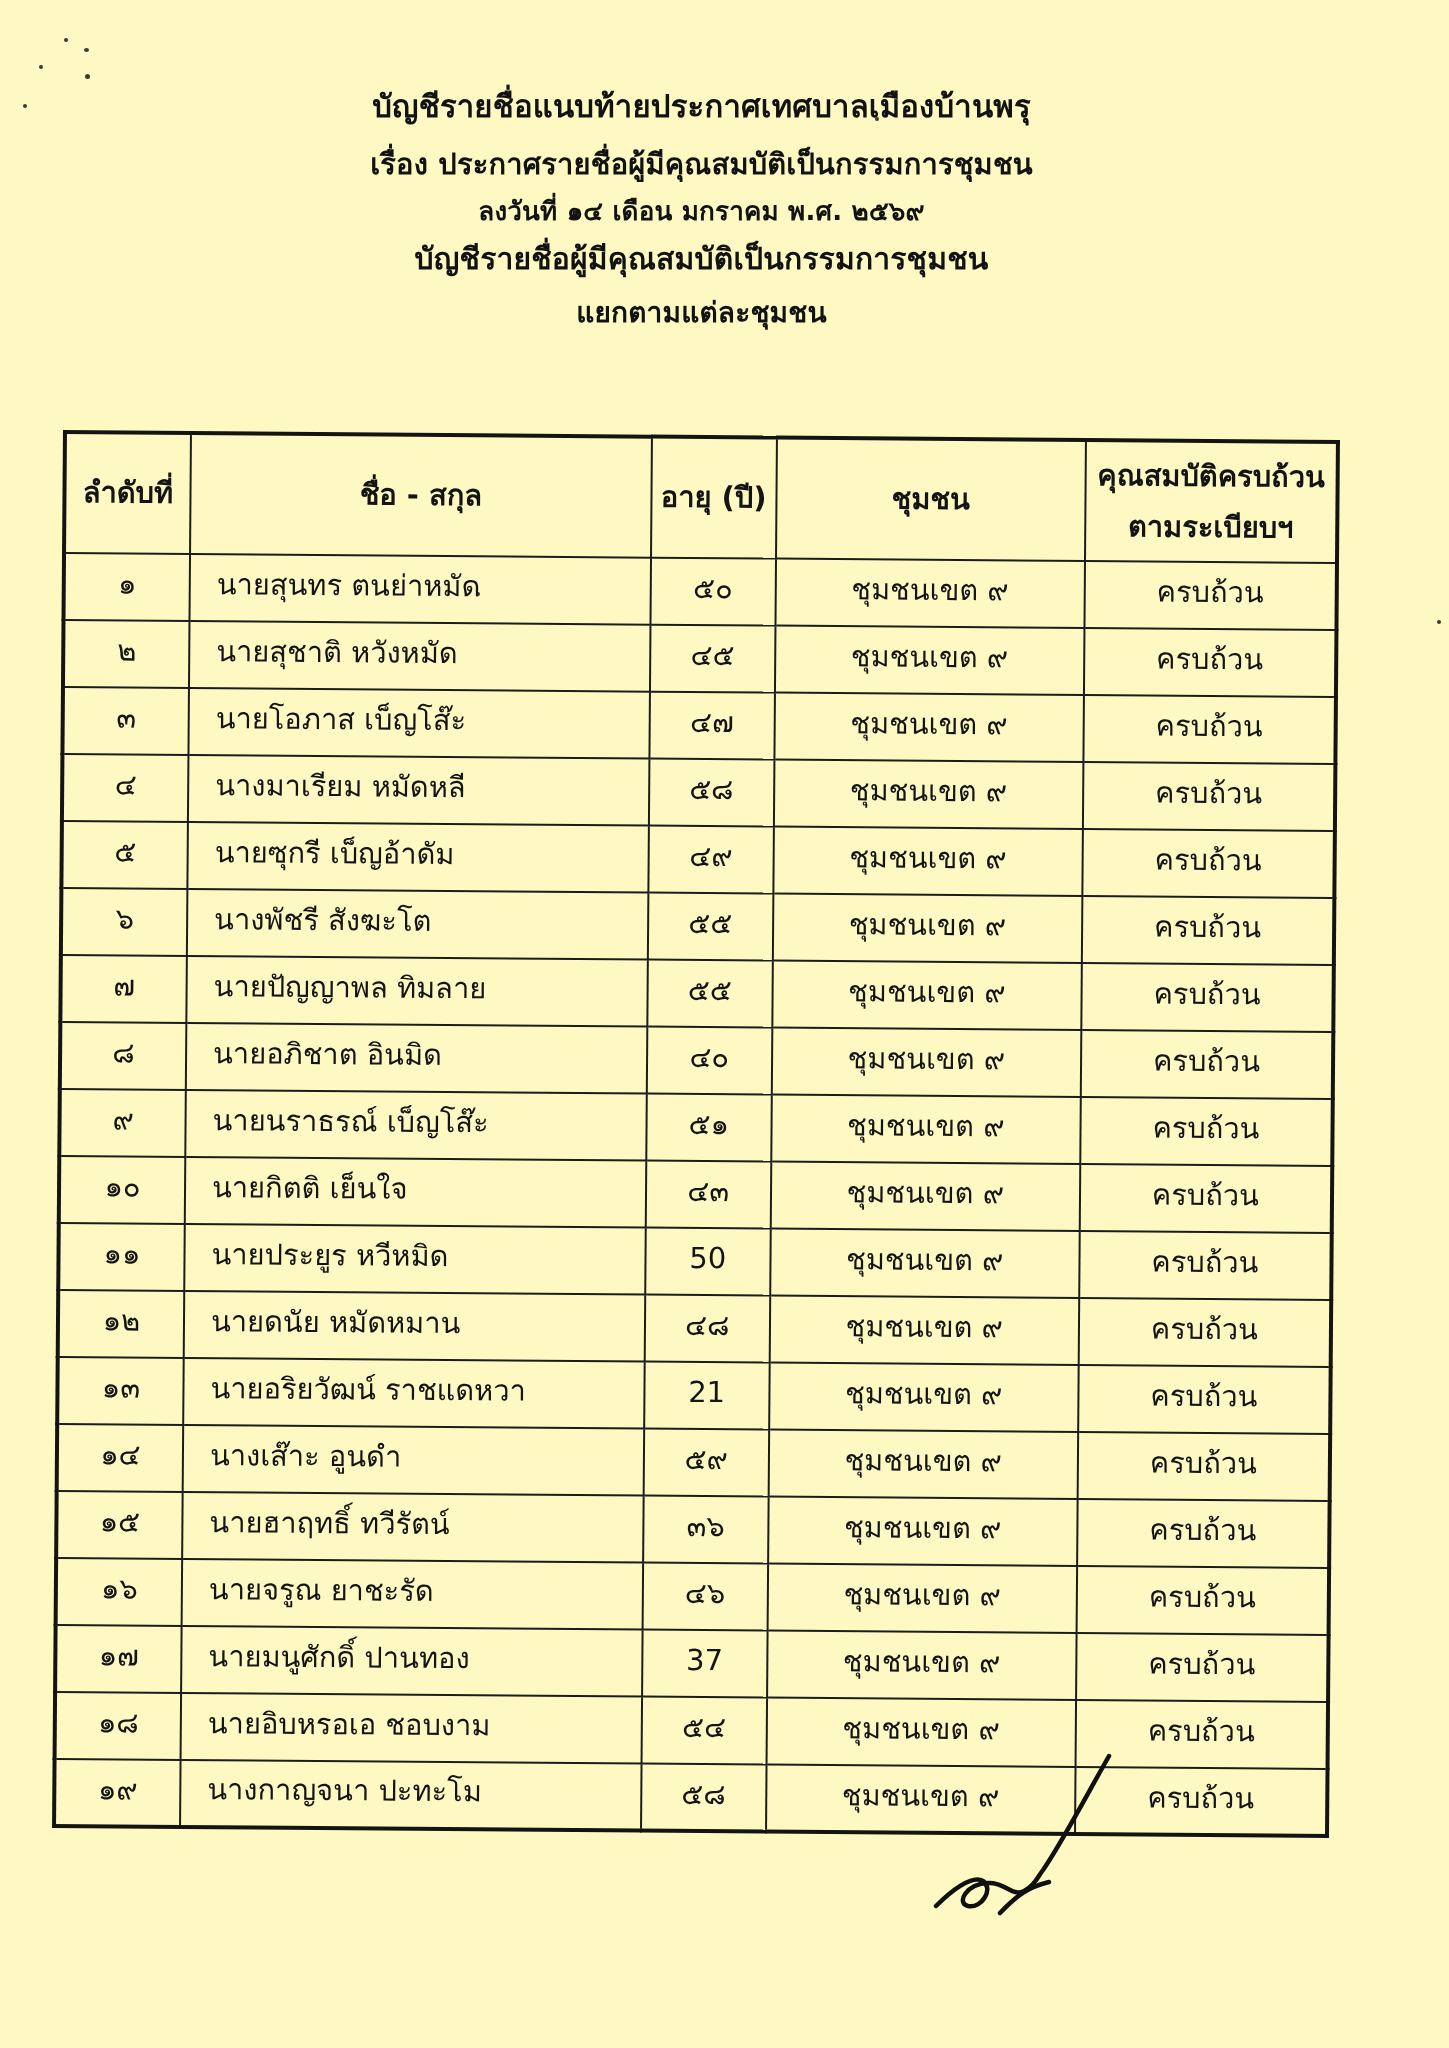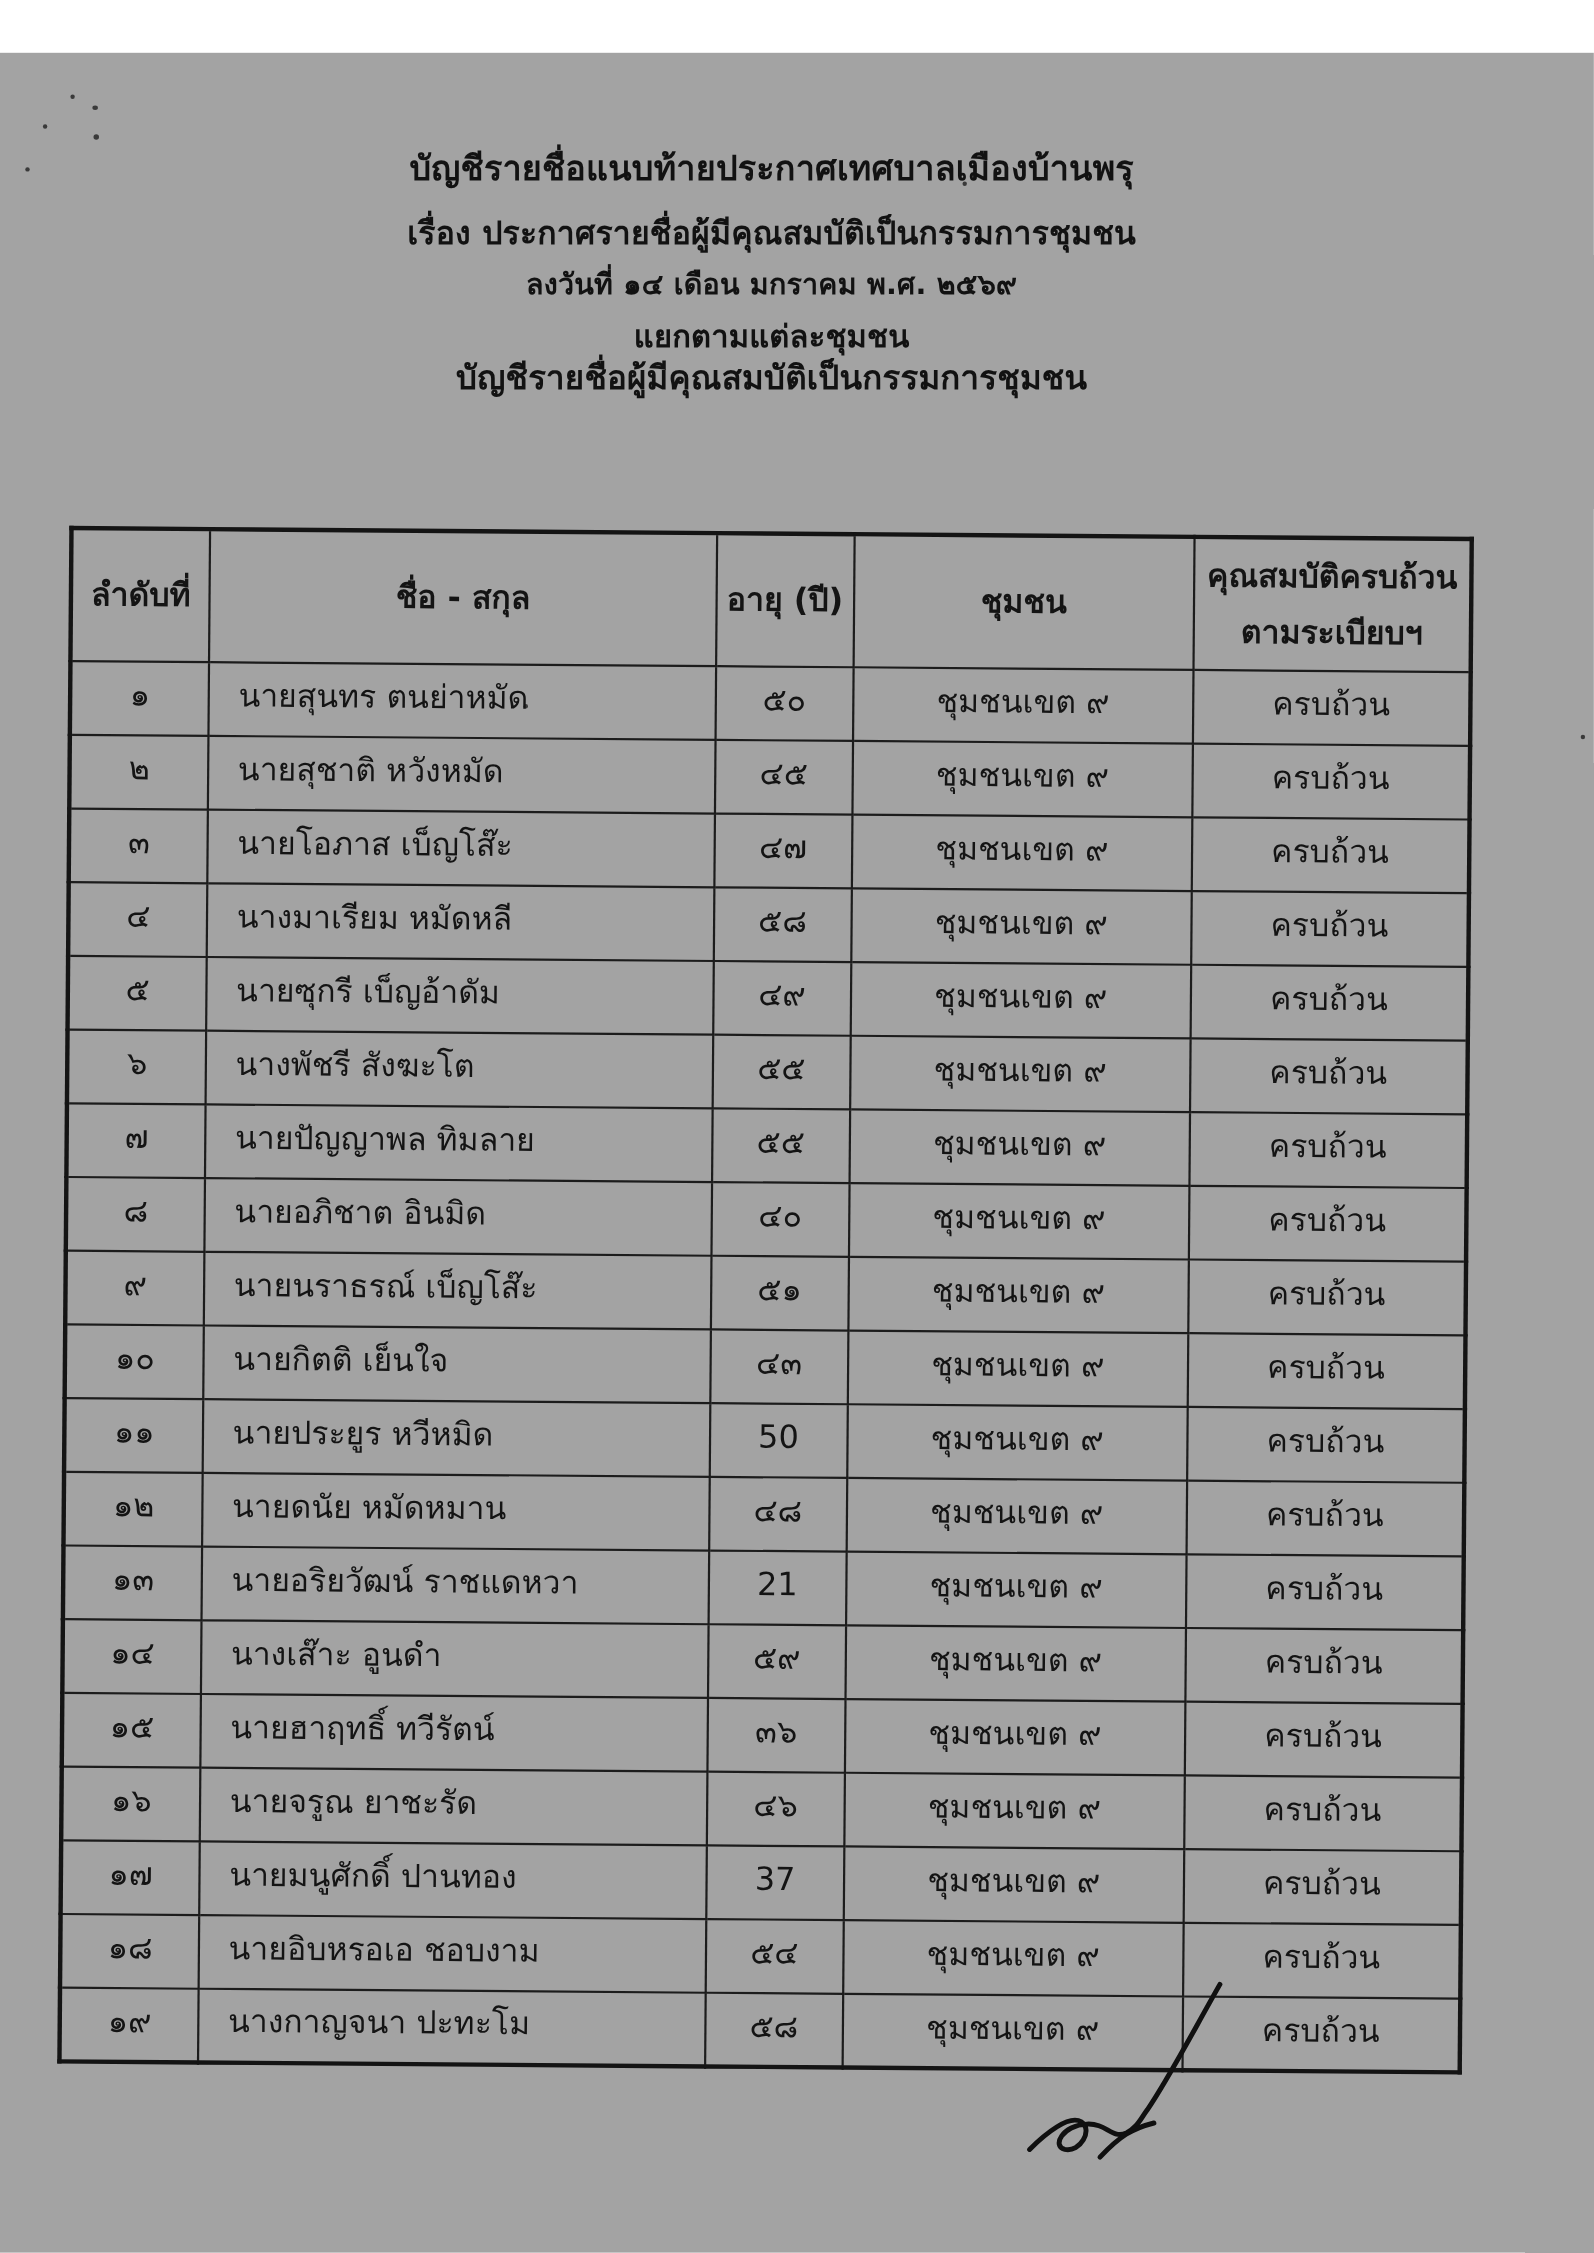--- a/index.html
+++ b/index.html
@@ -11,22 +11,21 @@
     width: 1449px;
     height: 2048px;
     position: relative;
     overflow: hidden;
     font-family: "DejaVu Sans", sans-serif;
     color: #161616;
   }
   .sheet {
     position: absolute;
     inset: 0;
-    background: #a3a3a3;
-    margin-top: 48px;
+    background: #fef9c3;
   }
   
   .titles {
     position: absolute;
     left: 63px;
     top: 86px;
     width: 1277px;
     text-align: center;
   }
   .title-line {
@@ -106,22 +105,22 @@
   <div class="speck" style="left:85px;top:74px;width:5px;height:5px;"></div>
   <div class="speck" style="left:23px;top:104px;width:4px;height:4px;"></div>
   <div class="speck" style="left:875px;top:117px;width:4px;height:4px;"></div>
   <div class="speck" style="left:476px;top:592px;width:4px;height:4px;"></div>
   <div class="speck" style="left:1437px;top:620px;width:4px;height:4px;"></div>
 
   <div class="titles">
     <div class="title-line t1">บัญชีรายชื่อแนบท้ายประกาศเทศบาลเมืองบ้านพรุ</div>
     <div class="title-line t2">เรื่อง ประกาศรายชื่อผู้มีคุณสมบัติเป็นกรรมการชุมชน</div>
     <div class="title-line t3">ลงวันที่ ๑๔ เดือน มกราคม พ.ศ. ๒๕๖๙</div>
+    <div class="title-line t4">บัญชีรายชื่อผู้มีคุณสมบัติเป็นกรรมการชุมชน</div>
     <div class="title-line t5">แยกตามแต่ละชุมชน</div>
-    <div class="title-line t4">บัญชีรายชื่อผู้มีคุณสมบัติเป็นกรรมการชุมชน</div>
   </div>
 
   <div class="table-wrap">
     <table class="roster">
       <colgroup>
         <col style="width:9.9%">
         <col style="width:36.2%">
         <col style="width:9.8%">
         <col style="width:24.3%">
         <col style="width:19.8%">

